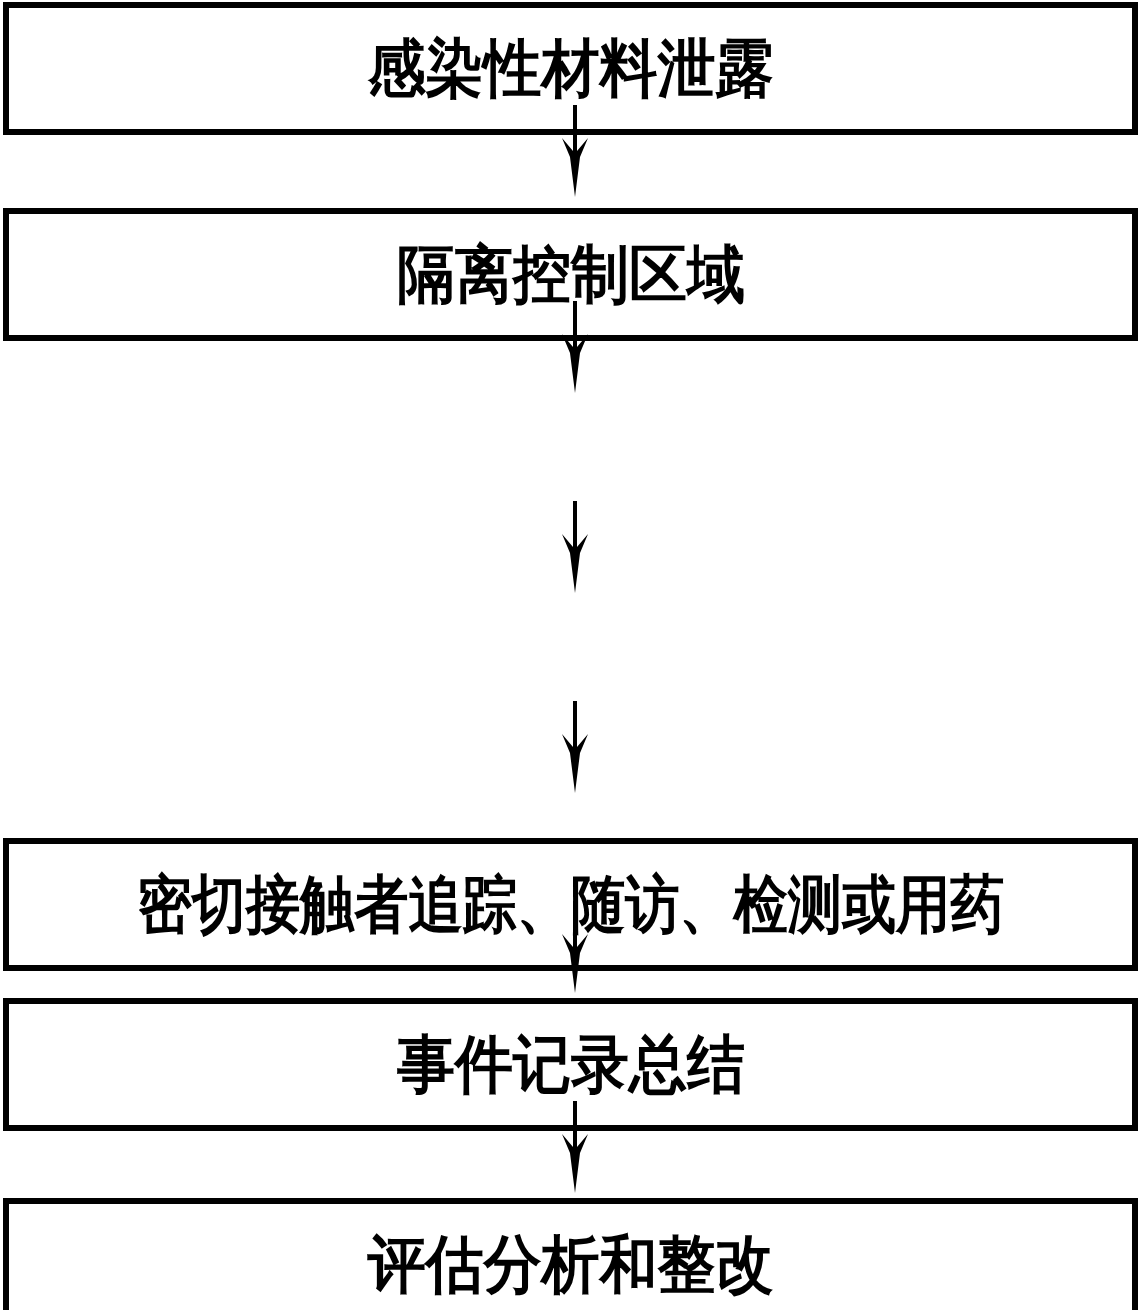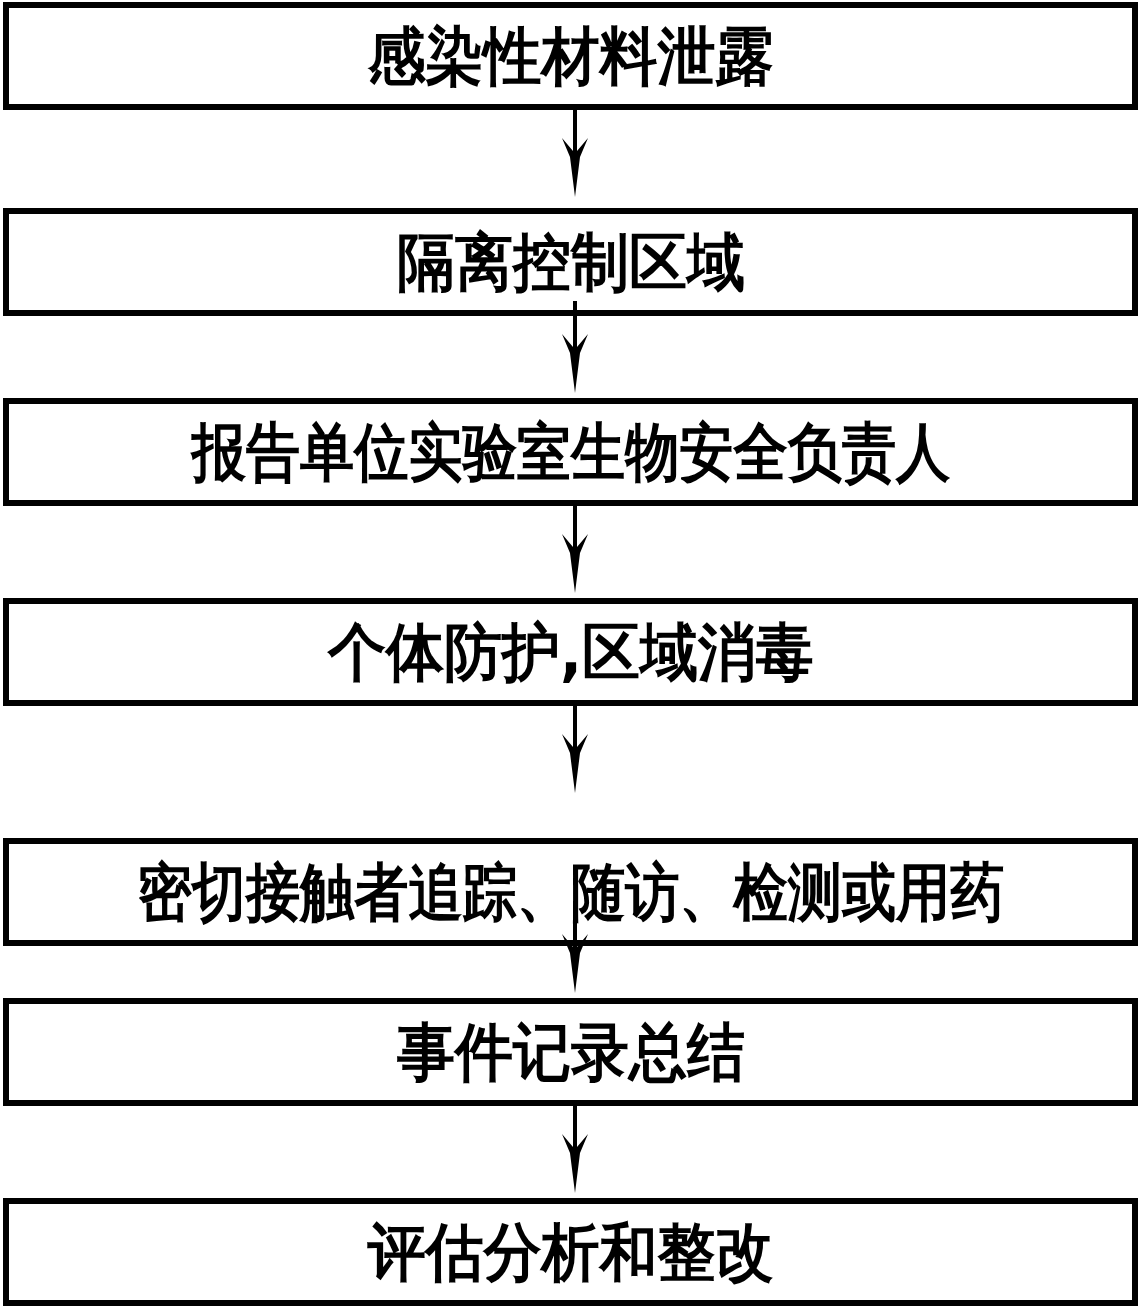--- a/index.html
+++ b/index.html
@@ -15,21 +15,21 @@
     position: relative;
     width: 1141px;
     height: 1310px;
     background: #ffffff;
     overflow: hidden;
   }
   .node {
     position: absolute;
     left: 3px;
     width: 1135px;
-    height: 108px;
+    height: 133px;
     box-sizing: border-box;
     border: 6px solid #000000;
     background: #ffffff;
     display: flex;
     align-items: center;
     justify-content: center;
   }
   .node-label {
     display: block;
     font-family: "DejaVu Sans", "Liberation Sans", sans-serif;
@@ -81,34 +81,28 @@
     <span class="node-label">隔离控制区域</span>
   </div>
 
   <div class="connector" style="top:301px;">
     <svg viewBox="0 0 52 93" xmlns="http://www.w3.org/2000/svg">
       <rect x="24" y="0" width="4" height="38" fill="#000000"></rect>
       <path d="M 13 33 L 24 46 L 24 31 L 28 31 L 28 46 L 39 33 L 31 52 L 26 92 L 21 52 Z" fill="#000000"></path>
     </svg>
   </div>
 
-  <div class="node" style="top:398px;">
-    <span class="node-label widest">报告单位实验室生物安全负责人</span>
-  </div>
 
   <div class="connector" style="top:501px;">
     <svg viewBox="0 0 52 93" xmlns="http://www.w3.org/2000/svg">
       <rect x="24" y="0" width="4" height="38" fill="#000000"></rect>
       <path d="M 13 33 L 24 46 L 24 31 L 28 31 L 28 46 L 39 33 L 31 52 L 26 92 L 21 52 Z" fill="#000000"></path>
     </svg>
   </div>
 
-  <div class="node" style="top:598px;">
-    <span class="node-label">个体防护,区域消毒</span>
-  </div>
 
   <div class="connector" style="top:701px;">
     <svg viewBox="0 0 52 93" xmlns="http://www.w3.org/2000/svg">
       <rect x="24" y="0" width="4" height="38" fill="#000000"></rect>
       <path d="M 13 33 L 24 46 L 24 31 L 28 31 L 28 46 L 39 33 L 31 52 L 26 92 L 21 52 Z" fill="#000000"></path>
     </svg>
   </div>
 
   <div class="node" style="top:798px;margin-top:40px;">
     <span class="node-label widest">密切接触者追踪、随访、检测或用药</span>

